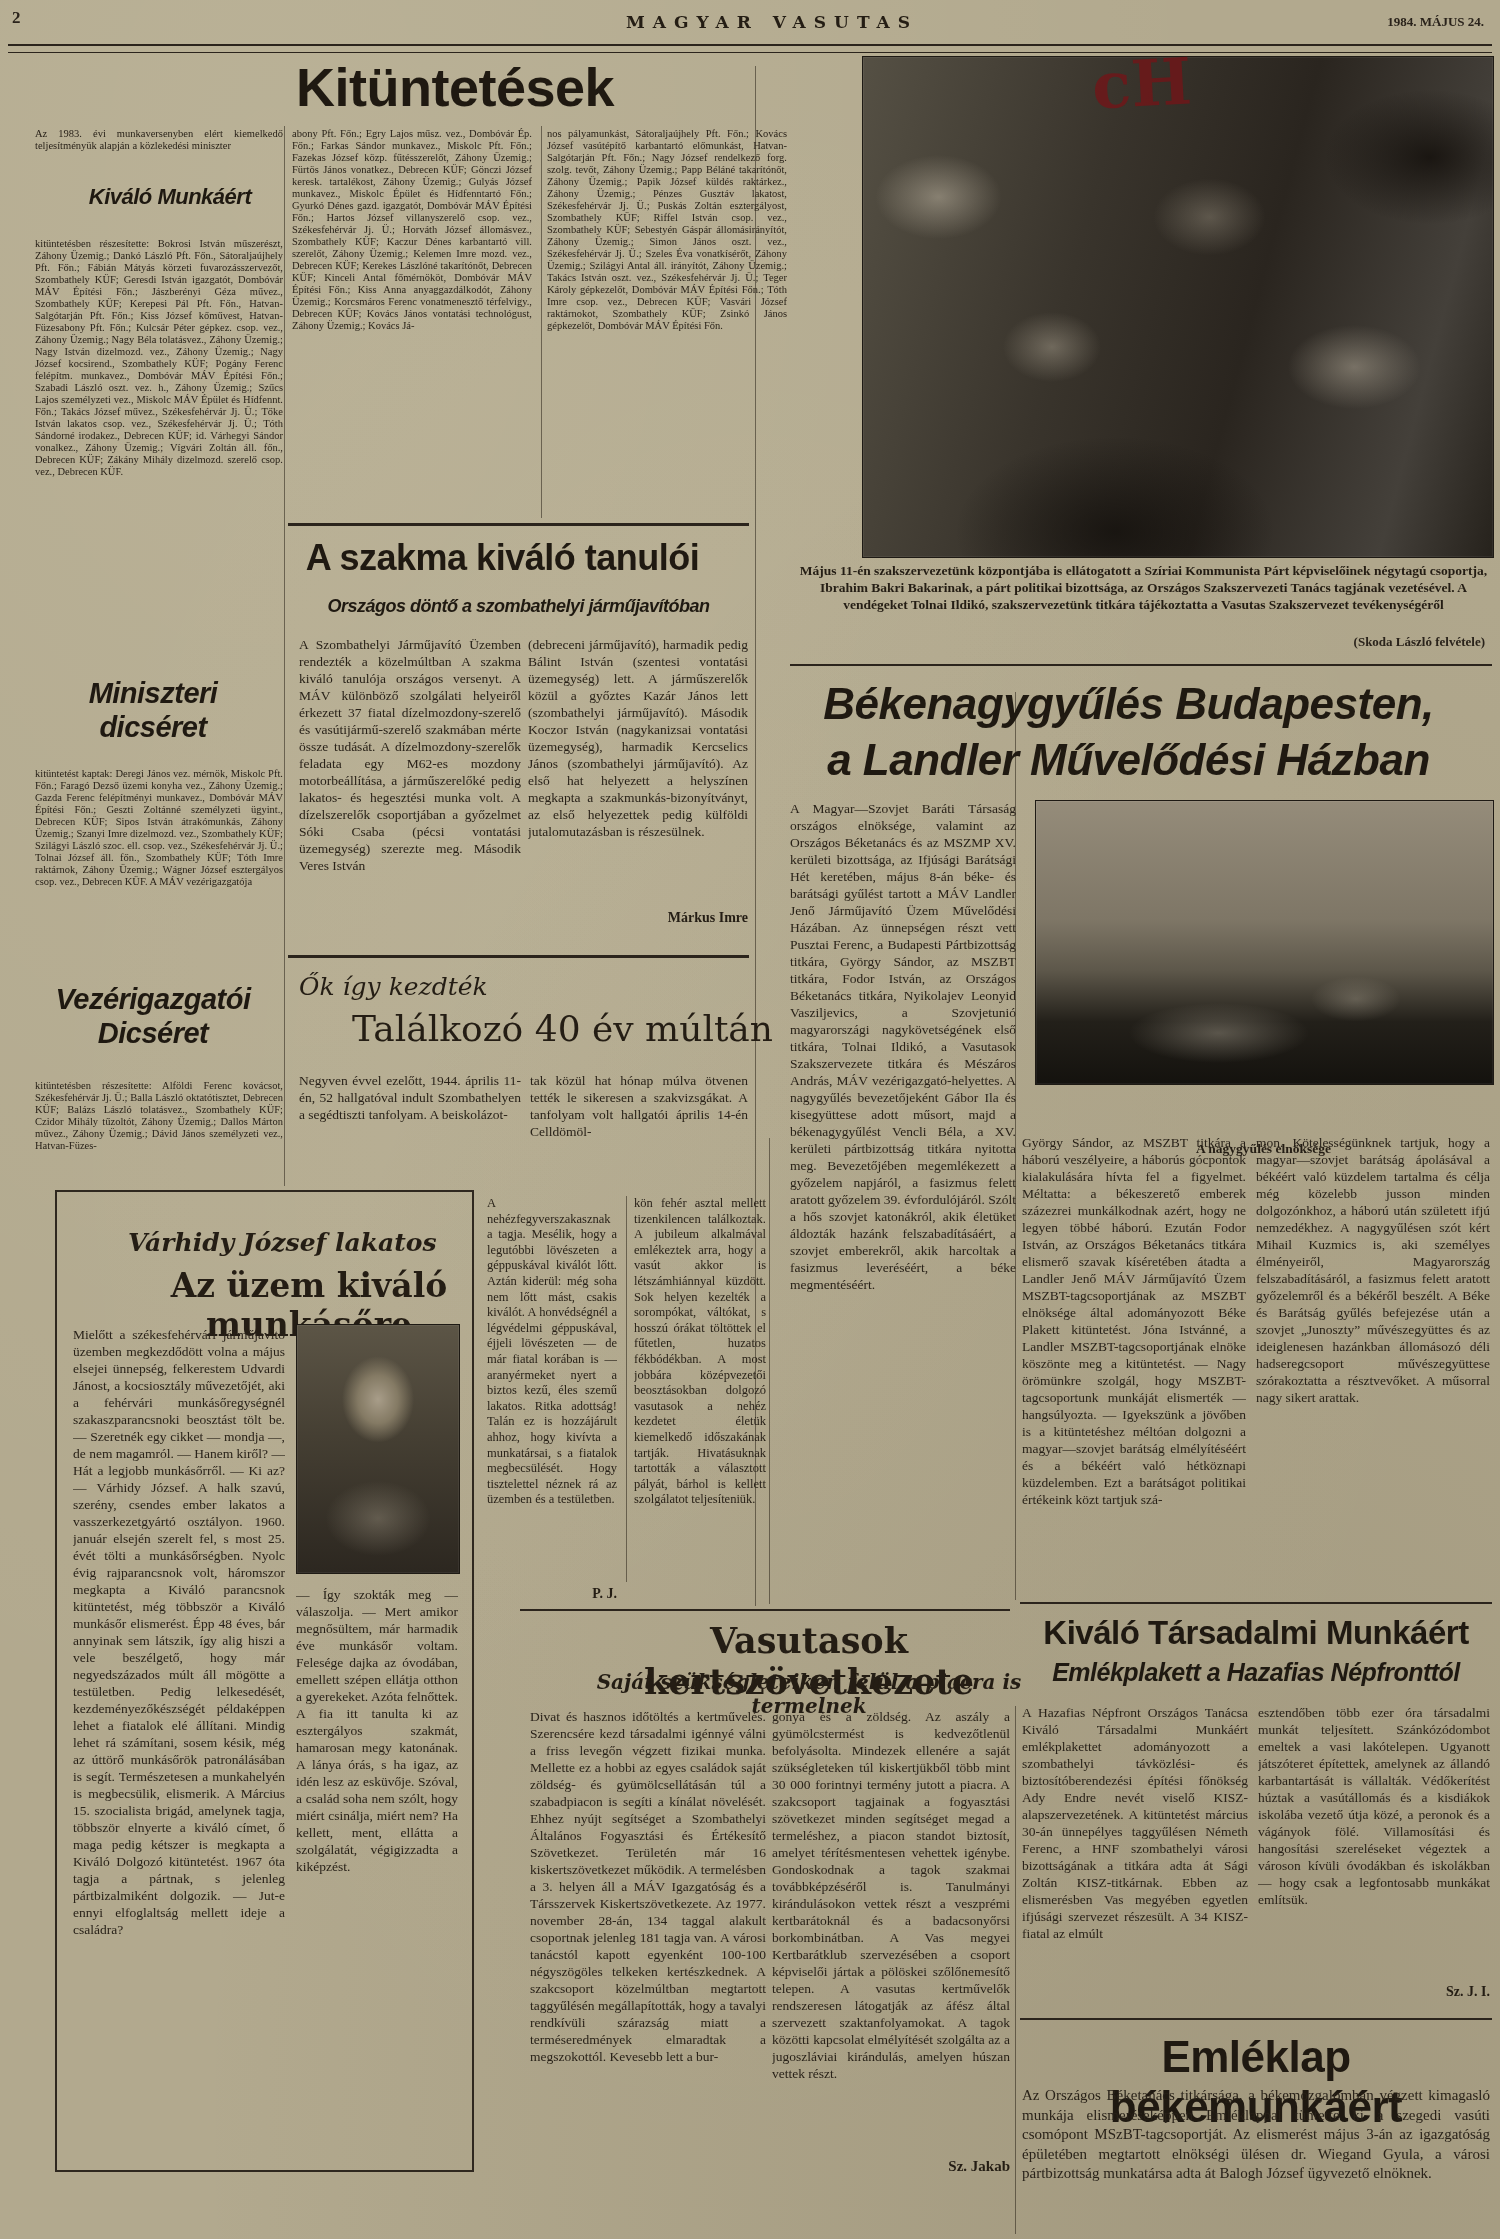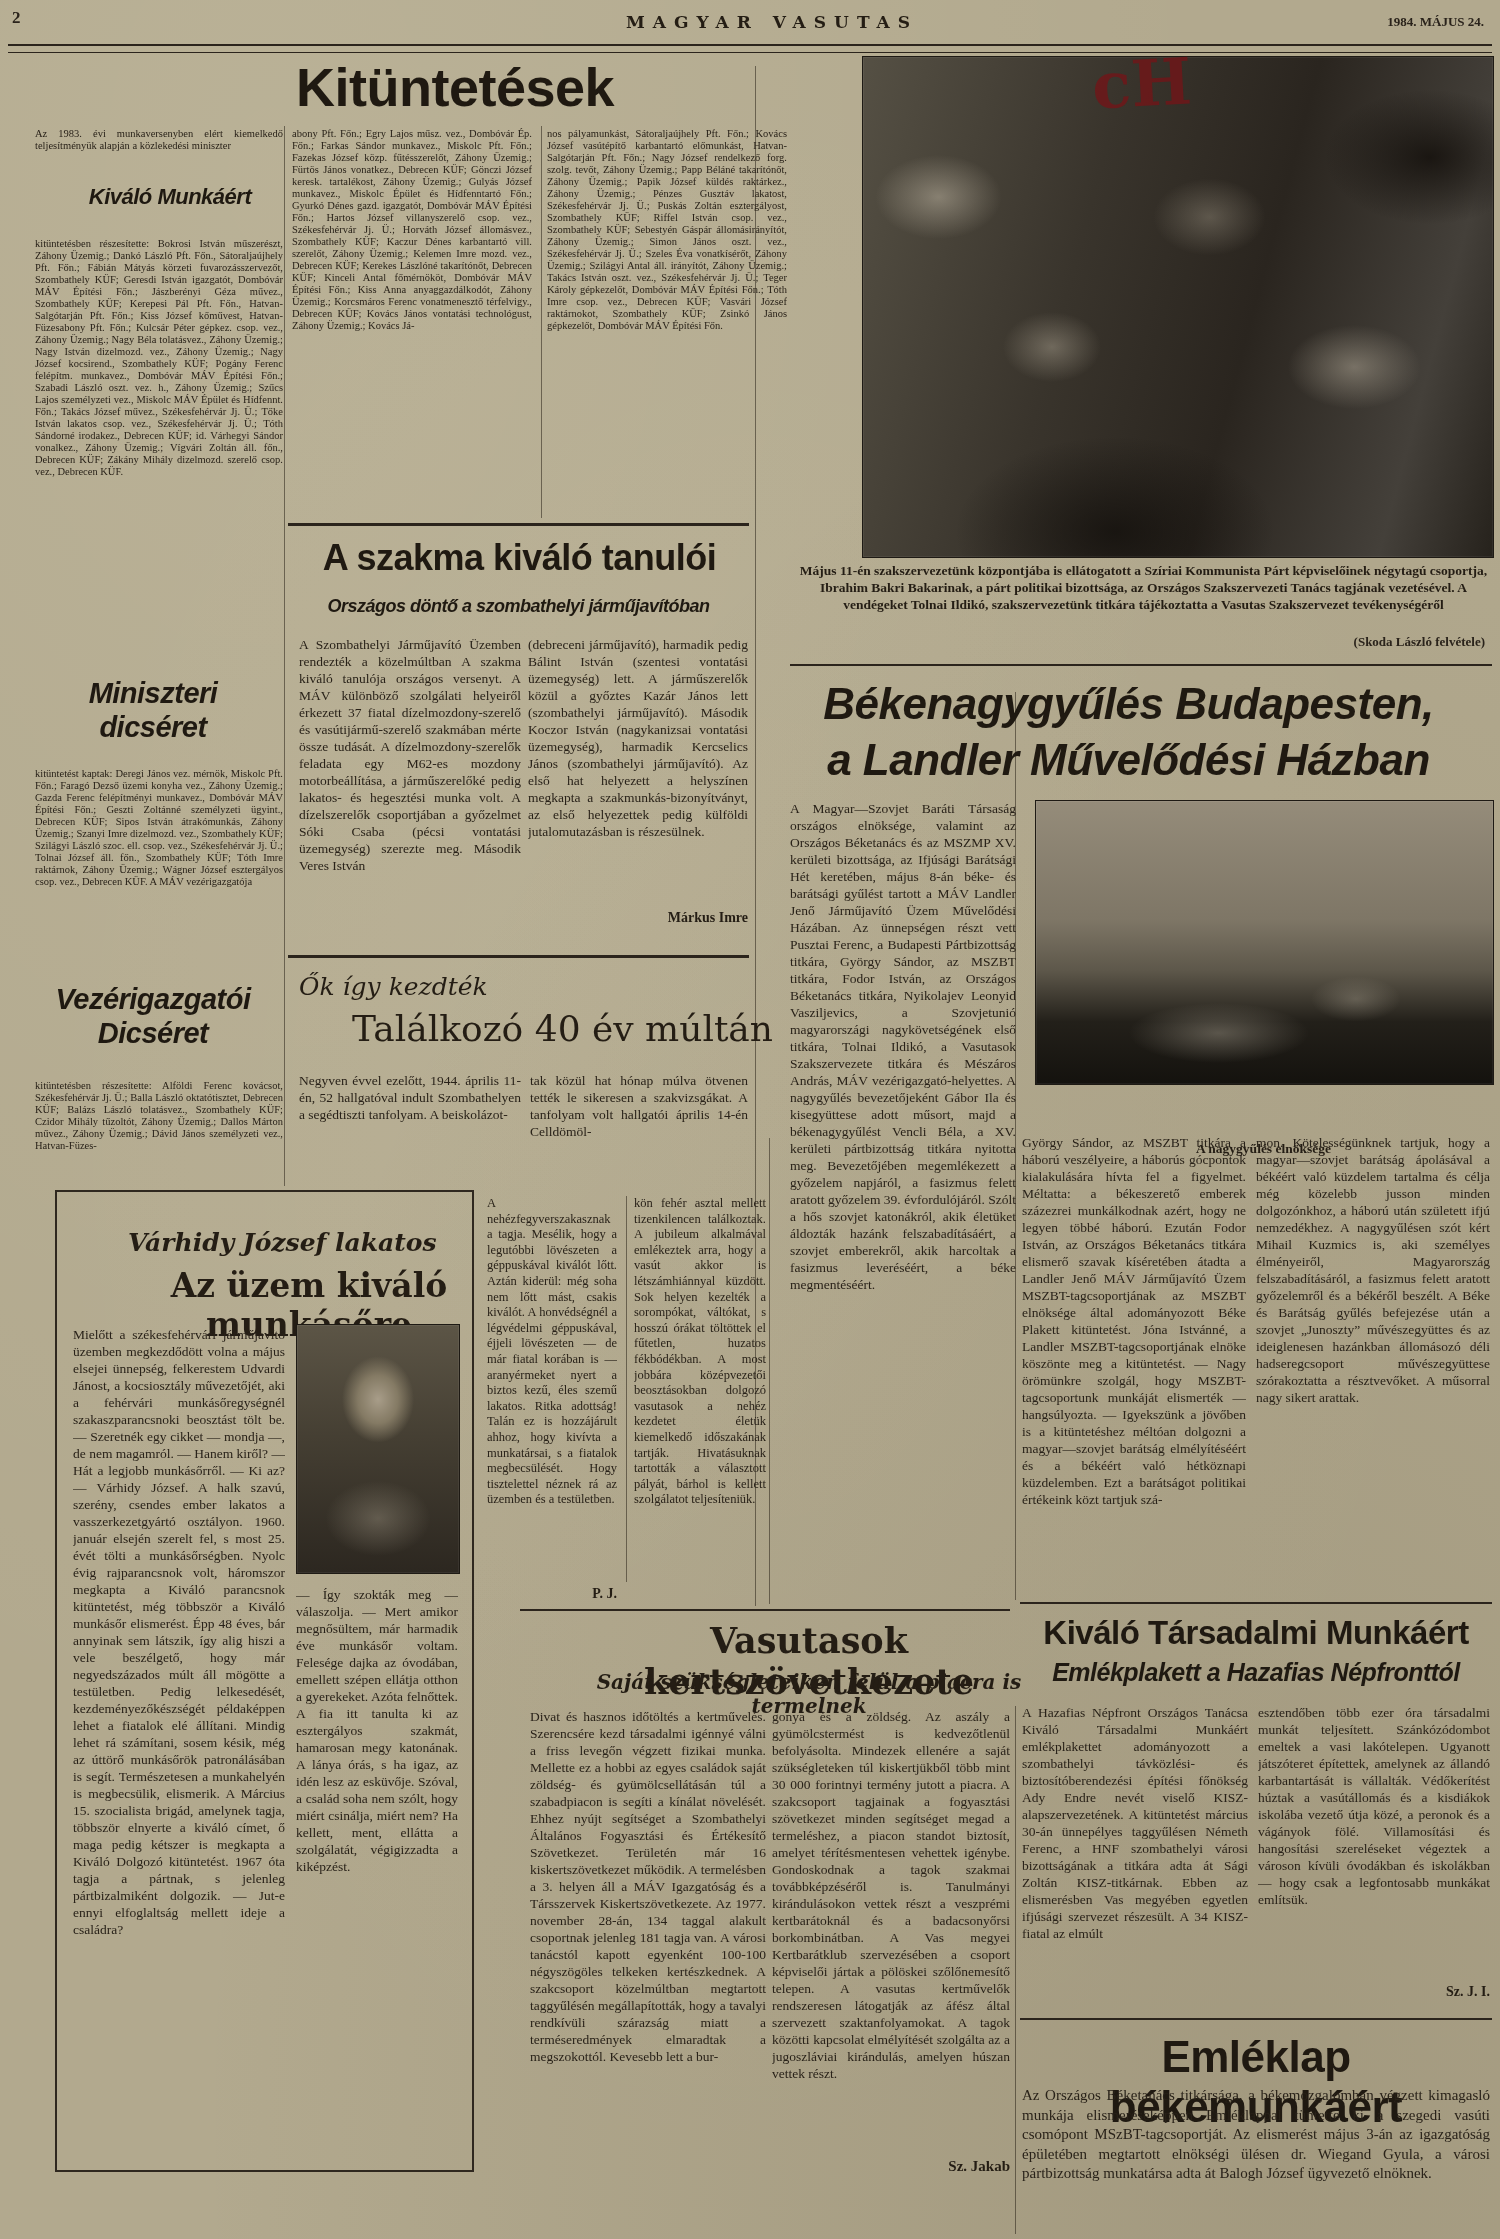--- a/index.html
+++ b/index.html
@@ -76,21 +76,21 @@
 
   <div class="abs vr" style="left:284px;top:126px;height:1060px;"></div>
   <div class="abs vr" style="left:541px;top:126px;height:392px;"></div>
   <div class="abs vr" style="left:755px;top:66px;height:1540px;"></div>
   <div class="abs vr" style="left:1015px;top:692px;height:908px;"></div>
   <div class="abs vr" style="left:769px;top:1138px;height:466px;"></div>
   <div class="abs vr" style="left:1015px;top:1706px;height:528px;"></div>
   <div class="abs vr" style="left:626px;top:1196px;height:386px;"></div>
 
   <div class="abs hr" style="left:288px;top:523px;width:461px;height:3px;"></div>
-  <div class="abs sans head center" style="left:289px;top:537px;width:461px;font-size:36px;">A szakma kiváló tanulói</div>
+  <div class="abs sans head center" style="left:272px;top:537px;width:461px;font-size:36px;">A szakma kiváló tanulói</div>
   <div class="abs sans head ital center" style="left:288px;top:596px;width:461px;font-size:18px;">Országos döntő a szombathelyi járműjavítóban</div>
   <div class="abs body bodylg" style="left:299px;top:636px;width:222px;height:296px;">A Szombathelyi Járműjavító Üzemben rendezték a közelmúltban A szakma kiváló tanulója országos versenyt. A MÁV különböző szolgálati helyeiről érkezett 37 fiatal dízelmozdony-szerelő és vasútijármű-szerelő szakmában mérte össze tudását. A dízelmozdony-szerelők feladata egy M62-es mozdony motorbeállítása, a járműszerelőké pedig lakatos- és hegesztési munka volt. A dízelszerelők csoportjában a győzelmet Sóki Csaba (pécsi vontatási üzemegység) szerezte meg. Második Veres István</div>
   <div class="abs body bodylg" style="left:528px;top:636px;width:220px;height:270px;">(debreceni járműjavító), harmadik pedig Bálint István (szentesi vontatási üzemegység) lett. A járműszerelők közül a győztes Kazár János lett (szombathelyi járműjavító). Második Koczor István (nagykanizsai vontatási üzemegység), harmadik Kercselics János (szombathelyi járműjavító). Az első hat helyezett a helyszínen megkapta a szakmunkás-bizonyítványt, az első helyezettek pedig külföldi jutalomutazásban is részesülnek.</div>
   <div class="abs author" style="left:600px;top:910px;width:148px;">Márkus Imre</div>
   <div class="abs hr" style="left:288px;top:955px;width:461px;height:3px;"></div>
 
   <div class="abs ital" style="left:299px;top:972px;font-family:'DejaVu Serif',serif;font-size:25px;color:#241d14;">Ők így kezdték</div>
   <div class="abs serifhead center" style="left:288px;top:1008px;width:461px;font-size:36px;font-weight:normal;">Találkozó 40 év múltán</div>
   <div class="abs body bodylg" style="left:299px;top:1072px;width:222px;height:112px;">Negyven évvel ezelőtt, 1944. április 11-én, 52 hallgatóval indult Szombathelyen a segédtiszti tanfolyam. A beiskolázot-</div>
   <div class="abs body bodylg" style="left:530px;top:1072px;width:218px;height:112px;">tak közül hat hónap múlva ötvenen tették le sikeresen a szakvizsgákat. A tanfolyam volt hallgatói április 14-én Celldömöl-</div>

